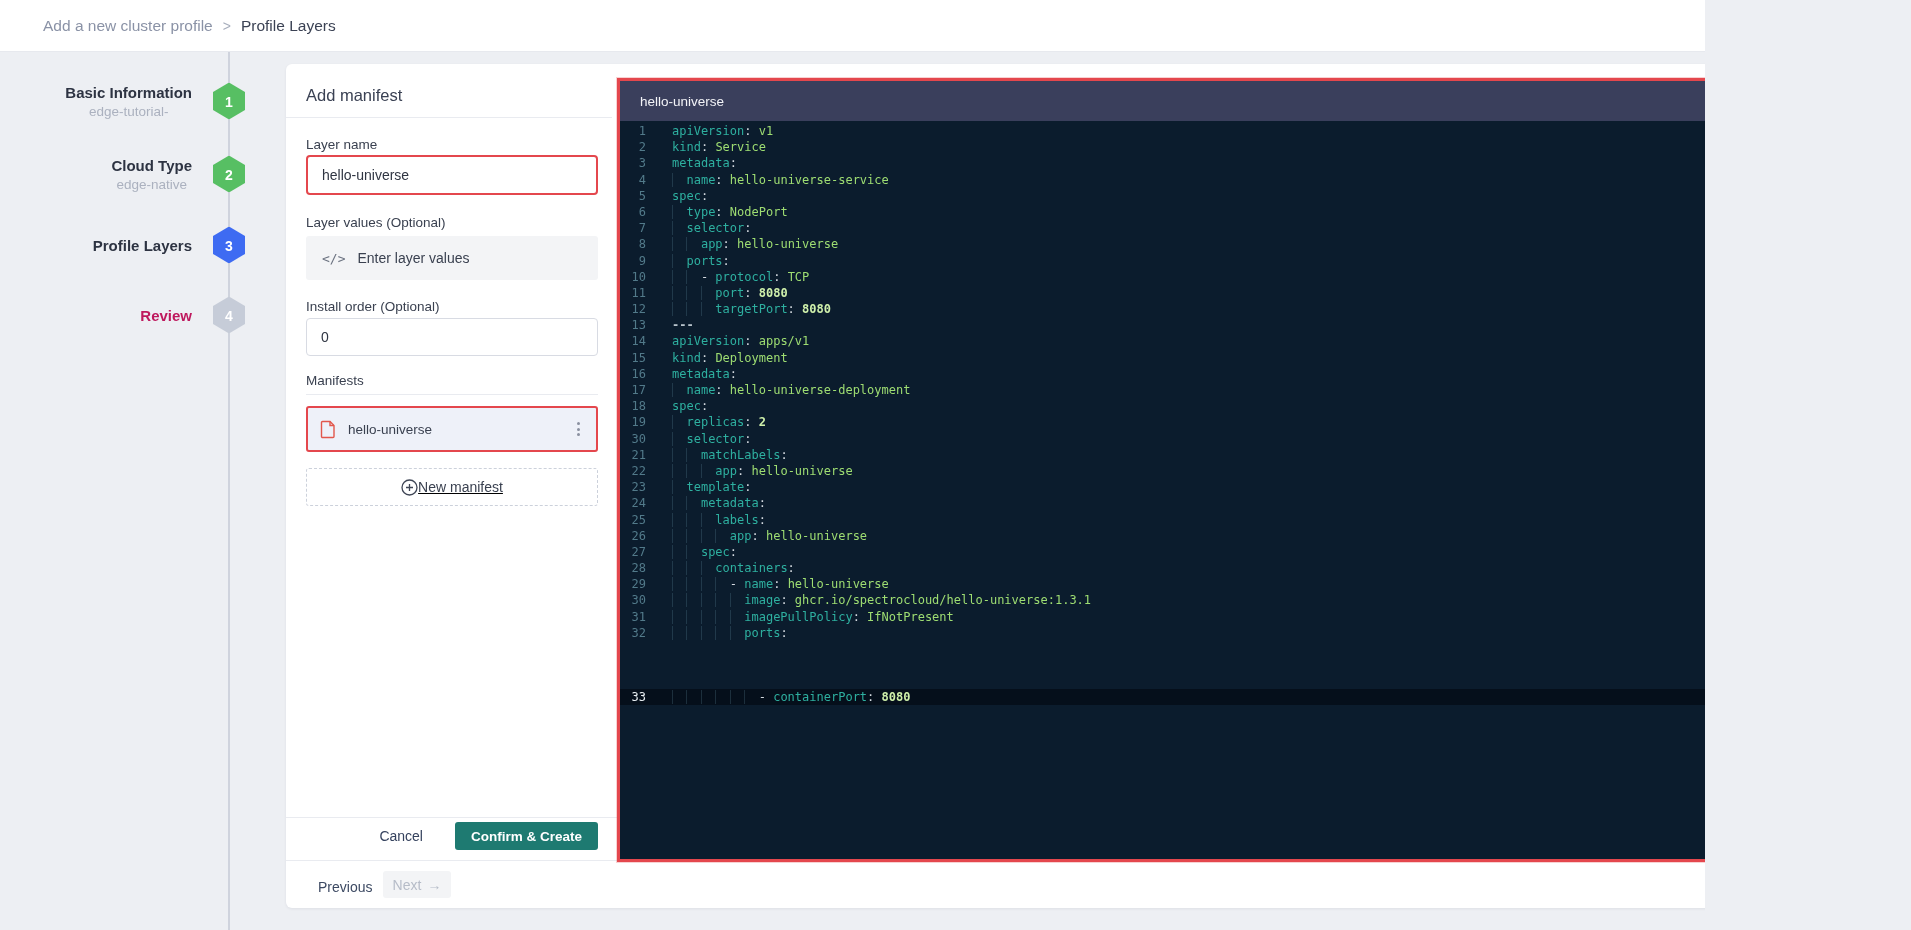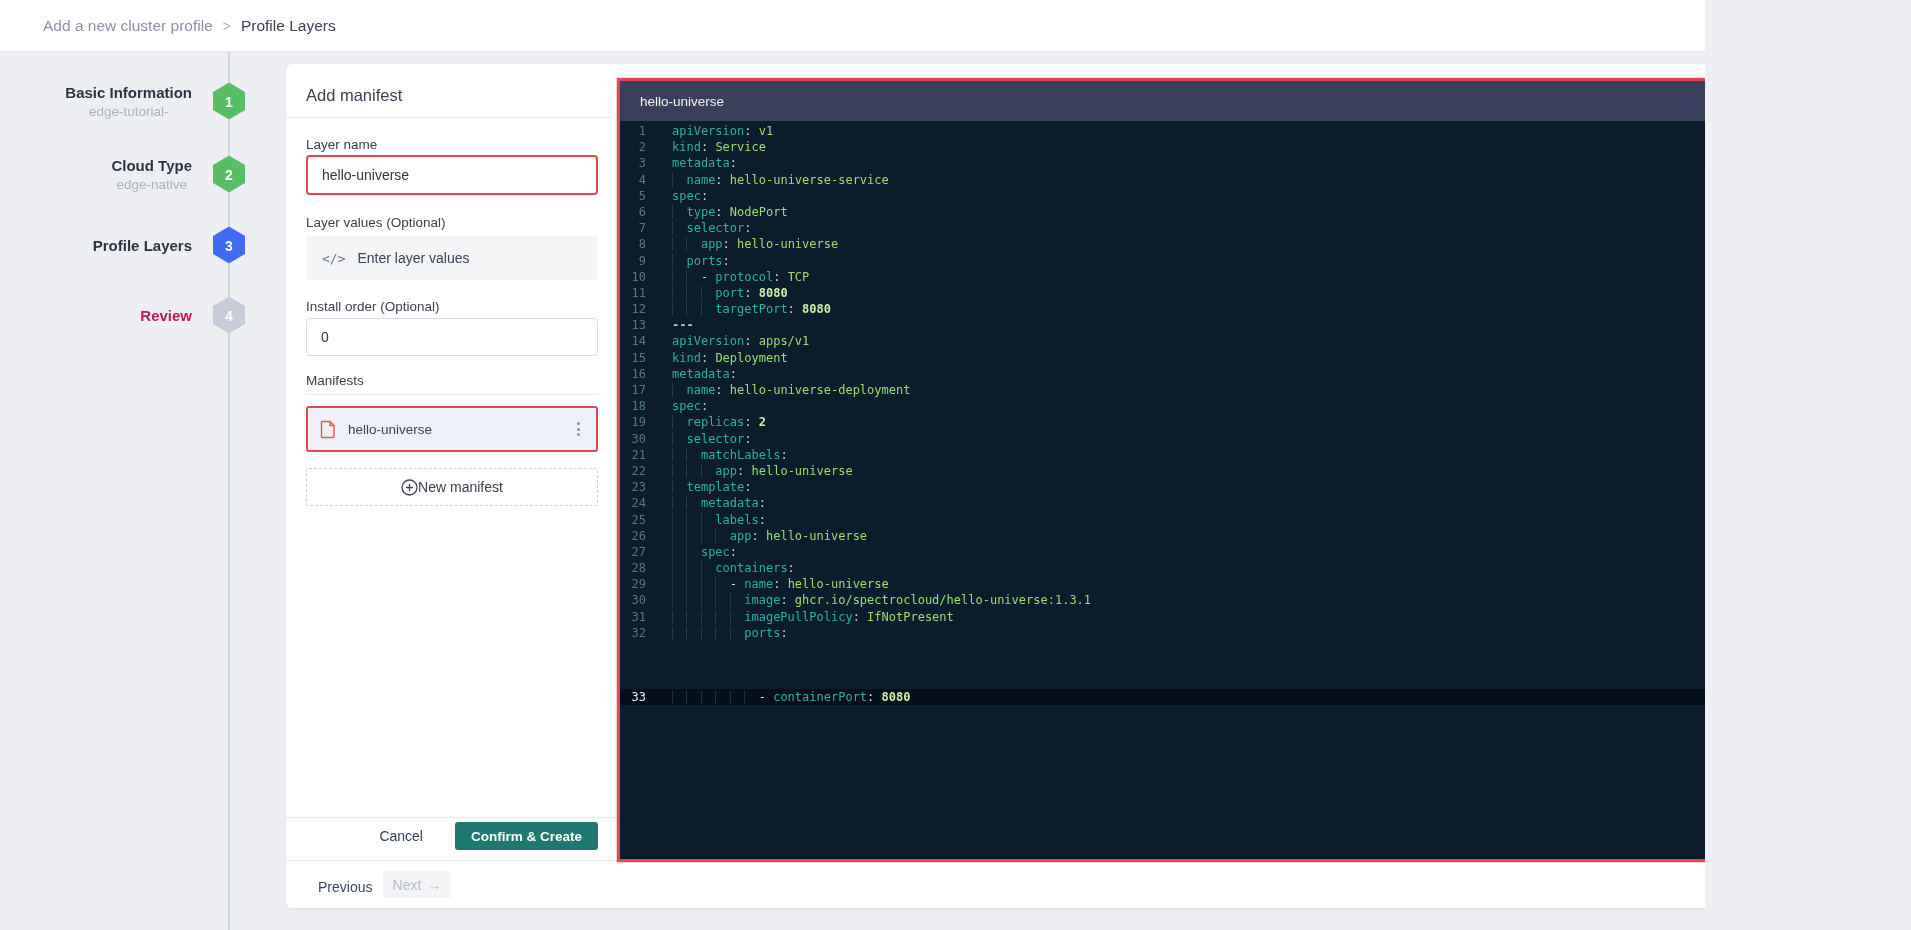--- a/index.html
+++ b/index.html
@@ -54,21 +54,21 @@
   .values-btn-label{font-size:14px;color:#3a4150;}
   .manifest-row{position:absolute;left:306px;top:406px;width:292px;height:46px;background:#eef1f9;
                 border:2px solid #e4474d;border-radius:3px;box-sizing:border-box;display:flex;
                 align-items:center;padding:0 12px;gap:12px;cursor:pointer;}
   .manifest-label{font-size:13.5px;color:#3a4150;flex:1;}
   .kebab{display:flex;flex-direction:column;gap:2.5px;align-items:center;background:none;border:none;cursor:pointer;padding:4px;}
   .kebab i{width:3px;height:3px;border-radius:50%;background:currentColor;display:block;}
   .manifest-kebab{color:#8a90a0;}
   .new-manifest{position:absolute;left:306px;top:468px;width:292px;height:38px;background:#fff;
                 border:1px dashed #ccd1db;border-radius:3px;display:flex;align-items:center;
-                justify-content:center;gap:0;cursor:pointer;font-family:"Liberation Sans",sans-serif;}
+                justify-content:center;gap:0;cursor:pointer;font-family:"Liberation Sans",sans-serif;text-decoration:underline;}
   .new-manifest-label{font-size:14px;color:#3a4150;}
   .panel-actions{position:absolute;left:306px;top:821px;width:292px;height:30px;display:flex;
                  align-items:center;justify-content:flex-end;gap:26px;}
   .cancel-link{background:none;border:none;font-size:14px;color:#35425e;cursor:pointer;font-family:"Liberation Sans",sans-serif;}
   .confirm-btn{background:#1e7a71;border:none;border-radius:3px;color:#fff;font-size:13.5px;
                font-weight:bold;height:28px;padding:0 16px;cursor:pointer;font-family:"Liberation Sans",sans-serif;}
   .prev-link{position:absolute;left:312px;top:878px;background:none;border:none;font-size:14px;
              color:#3d4a63;cursor:pointer;font-family:"Liberation Sans",sans-serif;}
   .next-btn{position:absolute;left:383px;top:871px;width:68px;height:27px;background:#f3f4f6;
             border:none;border-radius:3px;color:#b6bcc8;font-size:14px;display:flex;

